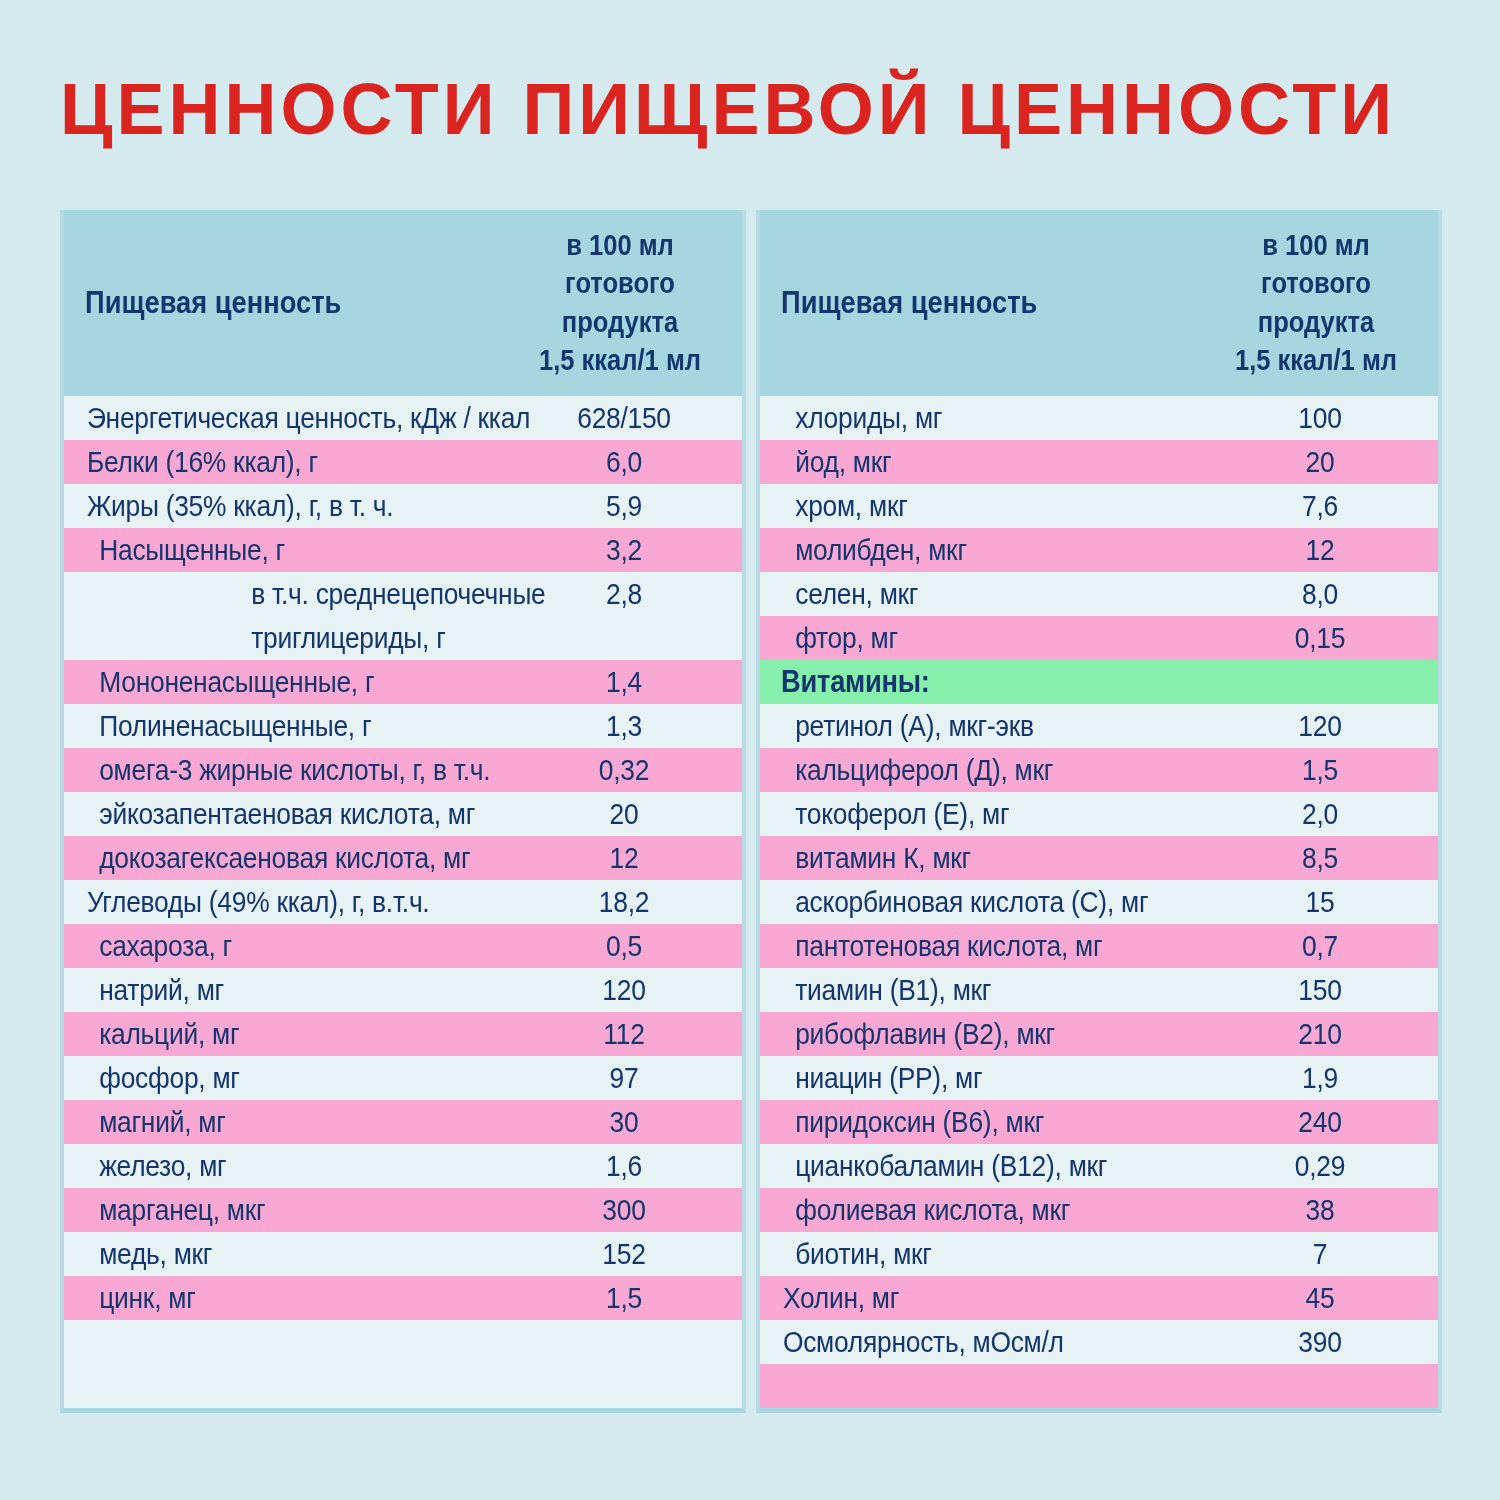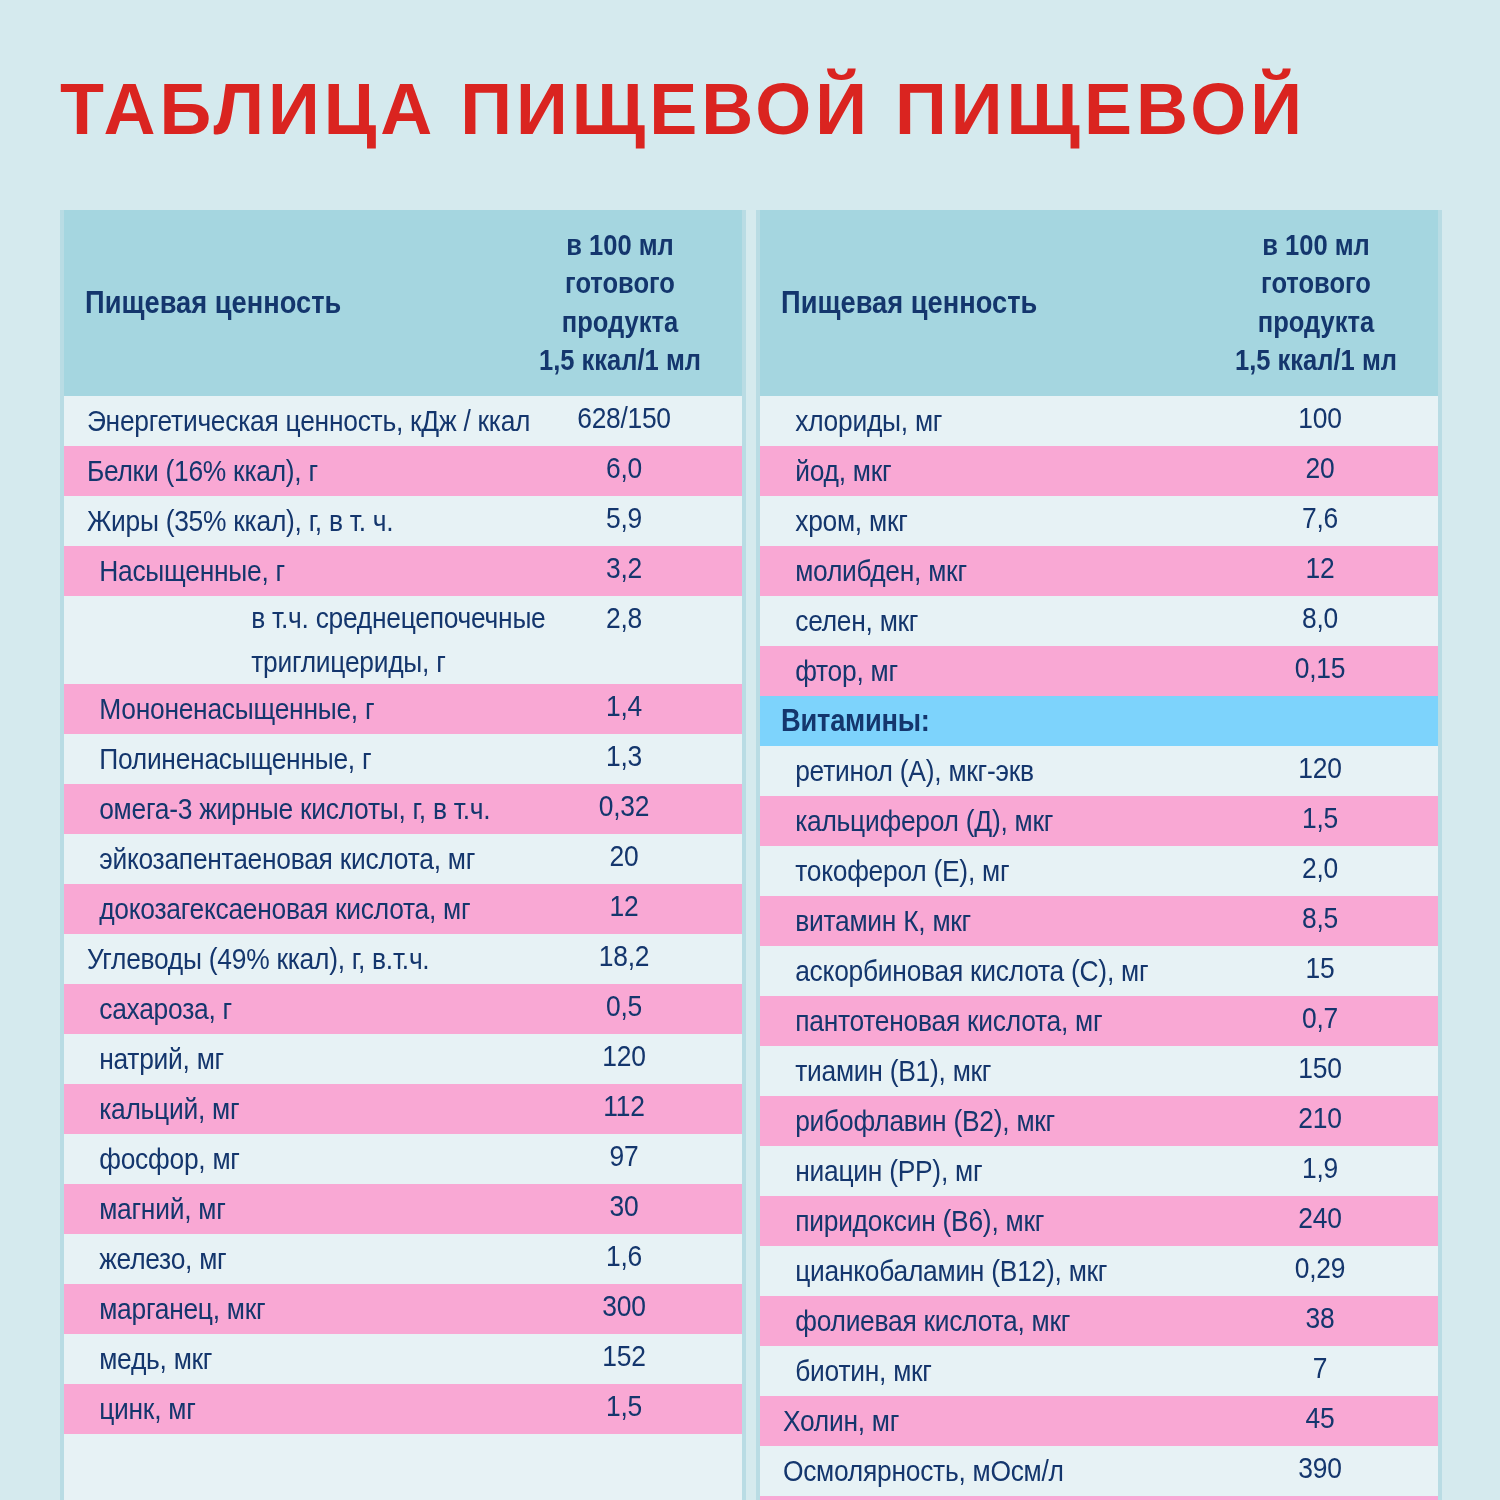--- a/index.html
+++ b/index.html
@@ -29,46 +29,46 @@
   }
   .th-label{
     padding-left:24px;font-size:31px;font-weight:700;color:#14366d;
     transform:scaleX(.88);transform-origin:left center;white-space:nowrap;
   }
   .th-value{
     position:absolute;left:426px;top:50%;transform:translateY(-50%) scaleX(.88);
     width:260px;text-align:center;
     font-size:29px;font-weight:700;line-height:1.32;color:#14366d;
   }
-  .row{position:relative;height:50px;display:flex;align-items:center;}
+  .row{position:relative;height:44px;display:flex;align-items:center;}
   .row.tall{height:88px;align-items:flex-start;justify-content:center;}
   .row.tall .lbl{line-height:44px;}
   .row.light{background:#e7f2f5;}
   .row.dark{background:#f9a8d4;}
-  .row.section{background:#7dd3fc;}
+  .row.section{background:#86efac;}
   .lbl{
     padding-left:26px;font-size:30px;color:#14366d;white-space:nowrap;
     transform:scaleX(.88);transform-origin:left center;
     letter-spacing:-0.3px;
   }
   .lbl .l2{display:block;}
   .row.ind .lbl{padding-left:40px;}
   .row.section .lbl{font-weight:700;font-size:31px;padding-left:24px;}
   .val{
     position:absolute;left:460px;top:0;width:200px;height:44px;
     display:flex;align-items:center;justify-content:center;
     font-size:30px;color:#14366d;
     transform:scaleX(.88);transform-origin:center center;
     letter-spacing:-0.3px;
   }
 </style>
 </head>
 <body>
 
-<h1 class="title">ТАБЛИЦА ПИЩЕВОЙ ПИЩЕВОЙ</h1>
+<h1 class="title">ЦЕННОСТИ ПИЩЕВОЙ ЦЕННОСТИ</h1>
 
 <div class="tables">
   <section class="panel">
     <header class="thead">
       <div class="th-label">Пищевая ценность</div>
       <div class="th-value">
         <span>в 100 мл</span><br>
         <span>готового</span><br>
         <span>продукта</span><br>
         <span>1,5 ккал/1 мл</span>

